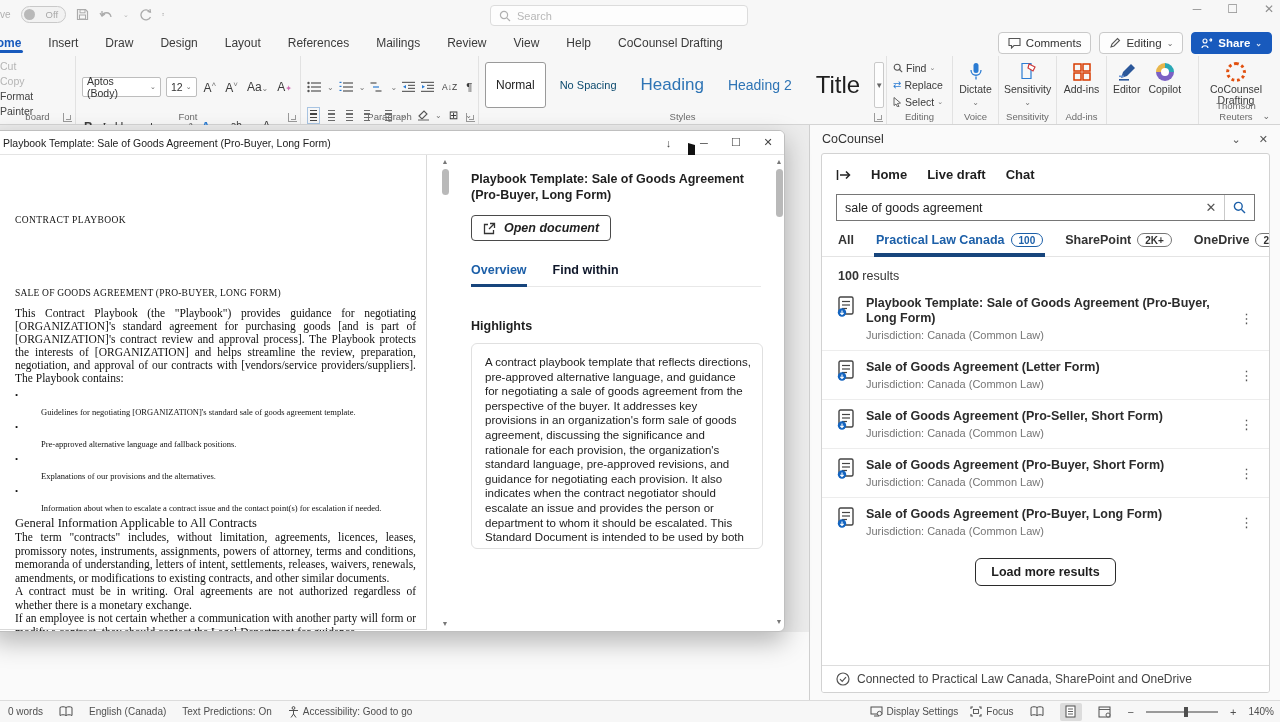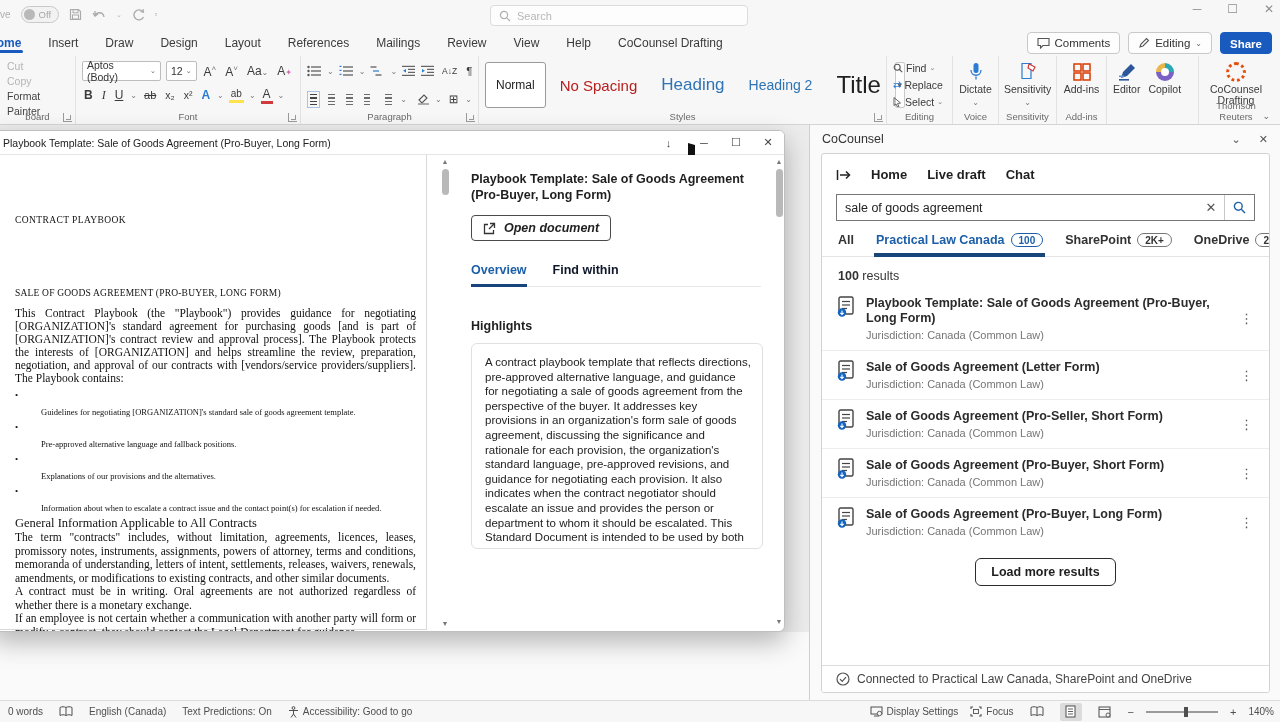--- a/index.html
+++ b/index.html
@@ -3,21 +3,21 @@
 <meta charset="utf-8">
 <style>
   *{margin:0;padding:0;box-sizing:border-box;}
   html,body{background:#d8d8d8;}
   .app{position:relative;width:1280px;height:722px;overflow:hidden;background:#ececec;
        font-family:"Liberation Sans",sans-serif;color:#333;font-size:12px;}
   
   .titlebar{position:absolute;left:0;top:0;width:1280px;height:30px;background:#f7f7f7;}
   .qa{position:absolute;left:0;top:6px;display:flex;align-items:center;gap:10px;color:#9a9a9a;}
   .autosave-cut{font-size:10px;color:#b0b0b0;}
-  .toggle{display:flex;align-items:center;gap:4px;border:1px solid #c9c9c9;border-radius:9px;
+  .toggle{display:flex;align-items:center;gap:11px;border:1px solid #c9c9c9;border-radius:9px;
           height:17px;padding:0 7px 0 2px;font-size:9.5px;color:#a7a7a7;background:#f2f2f2;}
   .knob{width:11px;height:11px;border-radius:50%;background:#b9b9b9;}
   .qa-ic{font-size:13px;color:#ababab;line-height:1;}
   .tinychev{font-size:7px;color:#b5b5b5;}
   .tb-search{position:absolute;left:490px;top:5px;width:258px;height:21px;border:1px solid #dcdcdc;
              border-radius:4px;background:#fdfdfd;display:flex;align-items:center;gap:6px;padding:0 8px;}
   .tb-search input{border:0;outline:0;background:transparent;font-size:11px;color:#444;width:200px;
                    font-family:"Liberation Sans",sans-serif;}
   .tb-search input::placeholder{color:#b7b7b7;}
   .winctl{position:absolute;right:6px;top:2px;display:flex;gap:26px;color:#8f8f8f;font-size:12px;}
@@ -25,36 +25,36 @@
   
   .tabsrow{position:absolute;left:0;top:30px;width:1280px;height:26px;background:#f7f7f7;}
   .tabs{position:absolute;left:-14px;top:0;display:flex;gap:23px;font-size:12px;color:#3b3b3b;height:26px;align-items:center;}
   .tab{padding:0 2px;position:relative;white-space:nowrap;}
   .tab.active{color:#185abd;font-weight:bold;}
   .tab.active::after{content:"";position:absolute;left:0;right:0;bottom:-3px;height:3px;background:#185abd;border-radius:2px;}
   .tr-btns{position:absolute;right:8px;top:2px;display:flex;gap:8px;align-items:center;}
   .pillbtn{display:flex;align-items:center;gap:5px;border:1px solid #c9c9c9;border-radius:4px;
            background:#fdfdfd;height:22px;padding:0 9px;font-size:11.5px;color:#333;}
   .pillbtn .chev{font-size:8px;color:#666;}
-  .sharebtn{background:#185abd;color:#fff;border-color:#185abd;font-weight:bold;flex-direction:column;}
+  .sharebtn{background:#185abd;color:#fff;border-color:#185abd;font-weight:bold;}
   .sharebtn .chev{color:#dce7f5;}
   
   .ribbon{position:absolute;left:0;top:56px;width:1280px;height:69px;background:#f7f7f7;
           border-bottom:1px solid #d4d4d4;display:flex;}
   .rgroup{position:relative;height:68px;border-right:1px solid #e2e2e2;padding:3px 6px 0 6px;}
   .glabel{position:absolute;bottom:2px;left:0;right:0;text-align:center;font-size:9.5px;color:#6a6a6a;}
   .launcher{position:absolute;bottom:2px;right:3px;width:9px;height:9px;border-left:1px solid #9a9a9a;
             border-bottom:1px solid #9a9a9a;}
   .launcher::after{content:"";position:absolute;right:1px;bottom:1px;width:4px;height:4px;
             border-right:1px solid #9a9a9a;border-bottom:1px solid #9a9a9a;}
-  .clip{width:76px;padding-left:7px;}
+  .clip{width:76px;padding-left:0;}
   .clip .c1{font-size:10.5px;color:#b5b5b5;line-height:15px;}
   .clip .c2{font-size:10.5px;color:#444;line-height:15px;}
   .fontg{width:225px;}
-  .frow{display:flex;align-items:center;gap:5px;height:24px;}
+  .frow{display:flex;align-items:center;gap:5px;height:24px;margin-top:16px;}
   .combo{display:flex;align-items:center;justify-content:space-between;border:1px solid #bdbdbd;
          background:#fff;height:20px;font-size:10.5px;color:#333;padding:0 4px;border-radius:2px;}
   .combo .chev{font-size:7px;color:#666;margin-left:3px;}
   .fi{font-size:12px;color:#3b3b3b;line-height:1;padding:1px 2px;}
   .fi b{font-weight:bold;}
   .fi i{font-family:"Liberation Serif",serif;}
   .u-under{text-decoration:underline;}
   .u-strike{text-decoration:line-through;font-size:11px;}
   .bar-yel{border-bottom:3px solid #ffe34d;}
   .bar-red{border-bottom:3px solid #d03a3a;}
@@ -62,21 +62,21 @@
   .mini{font-size:8px;color:#777;}
   .parg{width:178px;}
   .pico{display:inline-block;width:13px;height:11px;background:repeating-linear-gradient(#6d6d6d 0 1.3px,transparent 1.3px 3.4px);margin:0 3px;}
   .pico.sel{outline:1px solid #a8c4e2;outline-offset:2px;background:repeating-linear-gradient(#444 0 1.3px,transparent 1.3px 3.4px);}
   .pglyph{font-size:11.5px;color:#3b3b3b;margin:0 2px;}
   .styles{width:408px;}
   .stylecards{display:flex;align-items:center;gap:4px;height:52px;}
   .scard{height:46px;display:flex;align-items:center;justify-content:center;padding:0 10px;border-radius:3px;white-space:nowrap;}
   .scard.sel{border:1px solid #9a9a9a;background:#fff;}
   .s-normal{font-size:12px;color:#222;}
-  .s-nospace{font-size:15px;color:#b91c1c;}
+  .s-nospace{font-size:11px;color:#0c4a6e;}
   .s-h1{font-size:17px;color:#2e74b5;}
   .s-h2{font-size:14px;color:#2e74b5;}
   .s-title{font-size:24px;color:#1f1f1f;}
   .smore{width:16px;height:46px;border:1px solid #c9c9c9;border-radius:2px;background:#fdfdfd;display:flex;
          align-items:center;justify-content:center;font-size:8px;color:#666;}
   .editg{width:66px;}
   .erow{display:flex;align-items:center;gap:3px;font-size:10.5px;color:#3b3b3b;height:17px;white-space:nowrap;}
   .erow .chev{font-size:7px;color:#777;}
   .bigbtn{display:flex;flex-direction:column;align-items:center;justify-content:flex-start;gap:2px;
           font-size:10.5px;color:#3b3b3b;padding-top:3px;height:54px;text-align:center;line-height:11px;}

